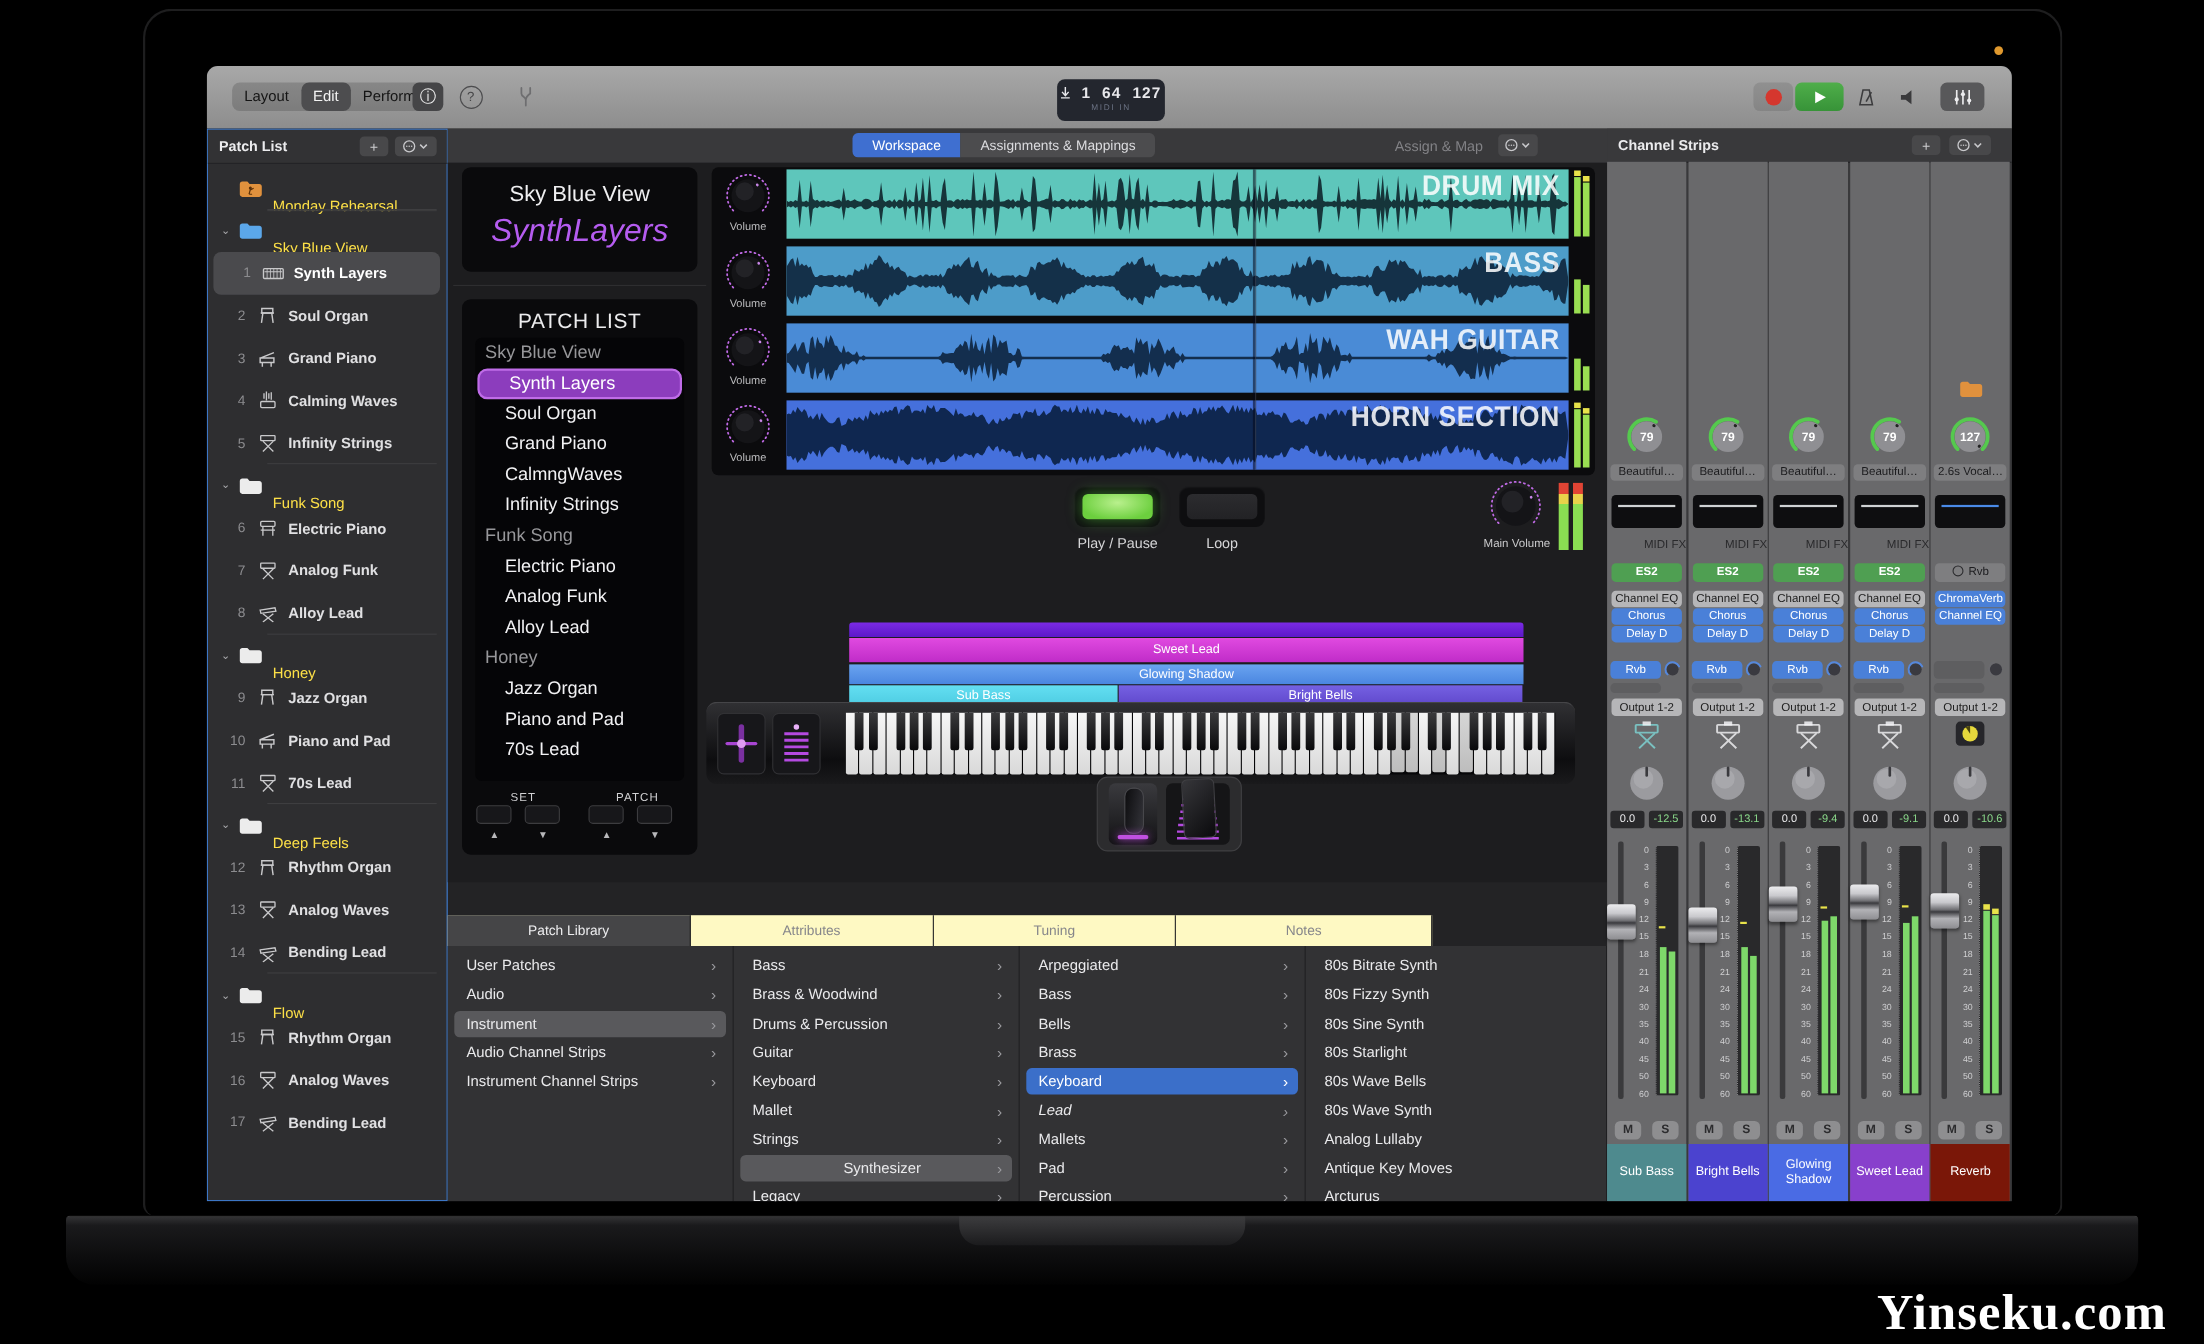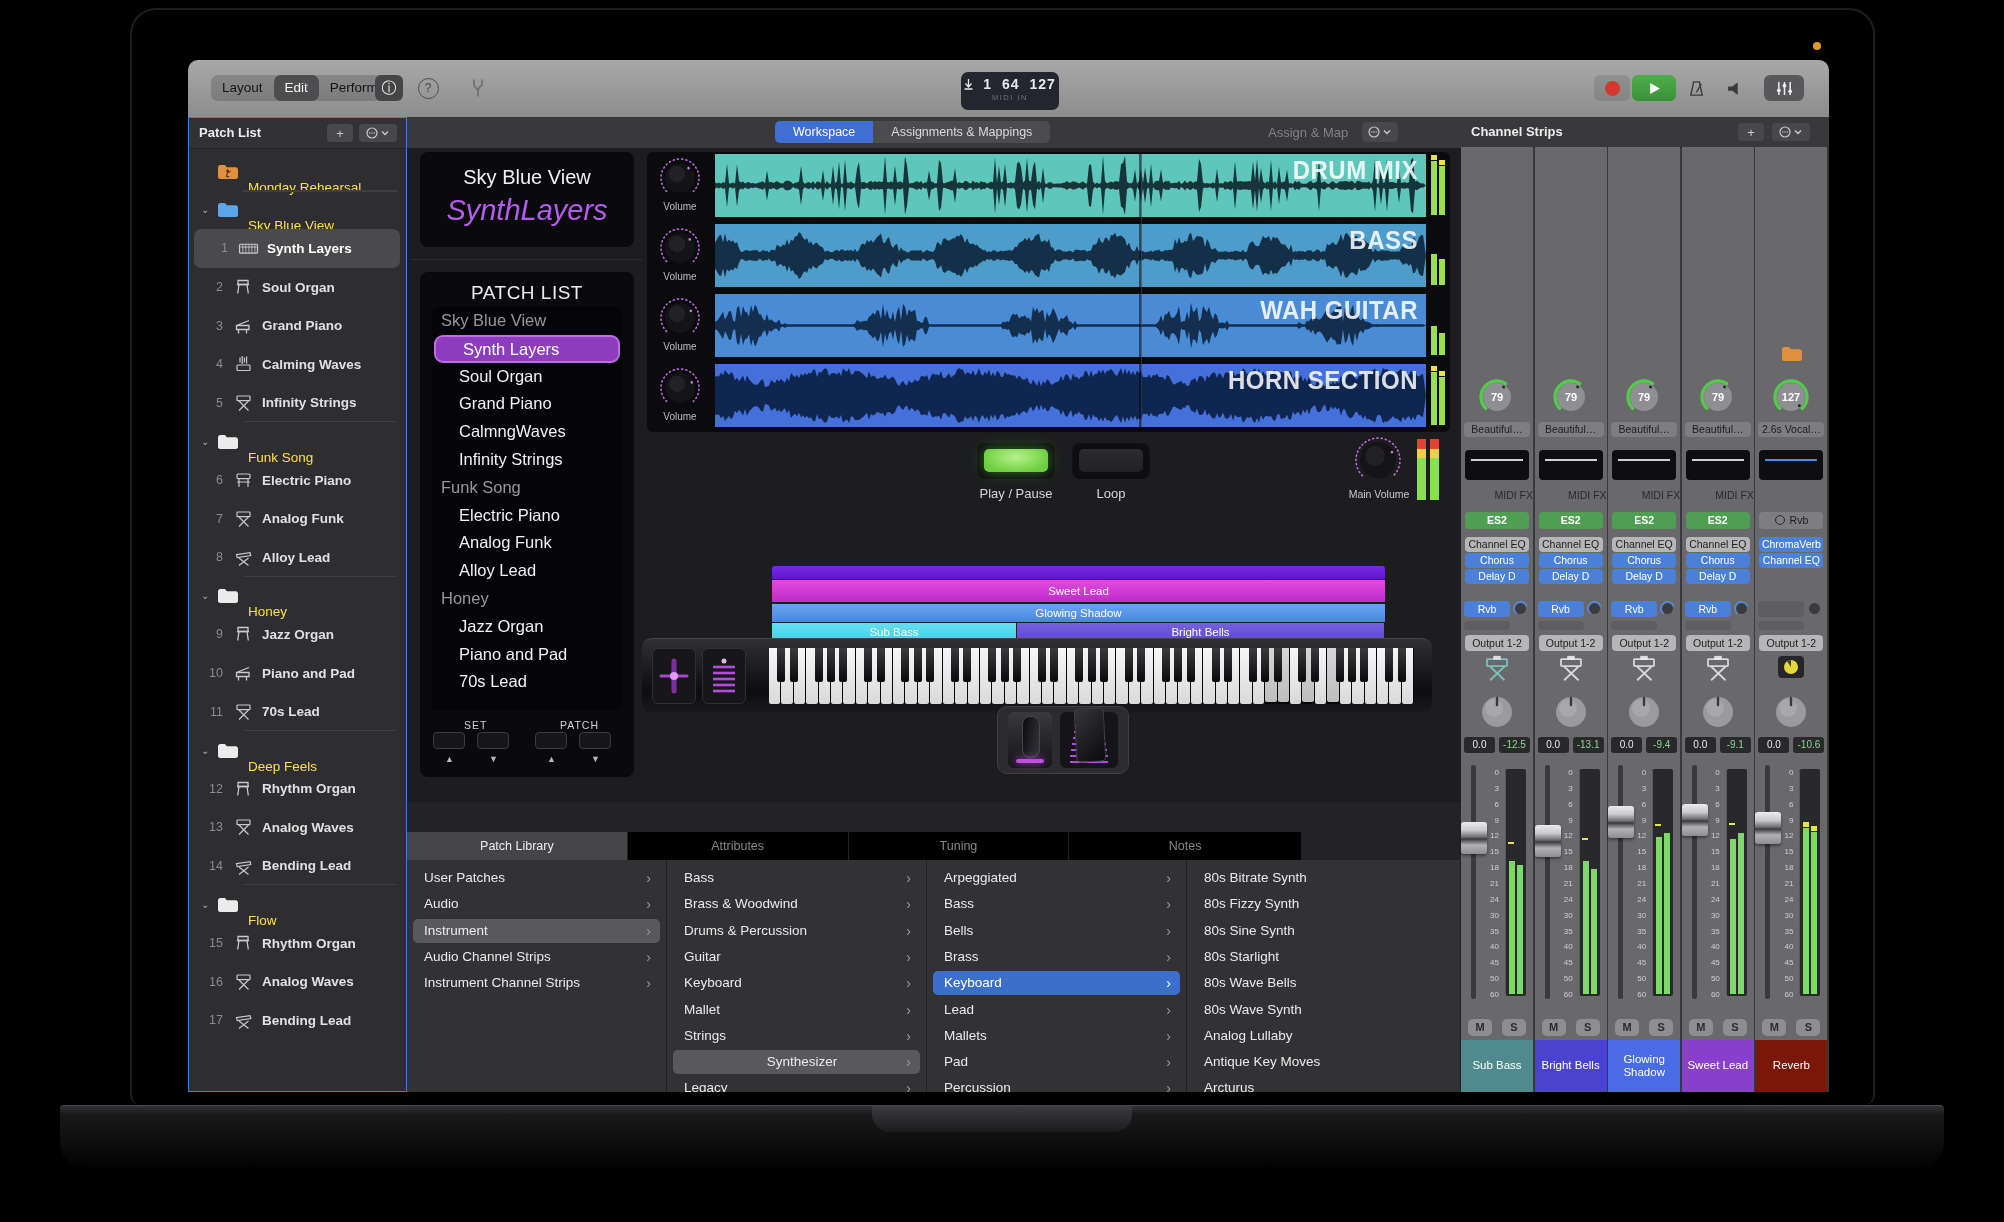--- a/index.html
+++ b/index.html
@@ -91,21 +91,21 @@
   #keys{position:absolute;left:581px;top:588px;width:645px;height:56px;background:#060608;display:flex;}
   .wk{flex:1;background:linear-gradient(#f6f6f6,#d9d9d9);margin-right:1px;border-radius:0 0 2px 2px;}
   .wk.pressed{background:linear-gradient(#d6d6d6,#bdbdbd);height:54px;}
   .bk{position:absolute;top:0;width:8px;height:34px;background:linear-gradient(#3a3a3c,#09090b);border-radius:0 0 2px 2px;z-index:2;}
   #pedals{position:absolute;left:809px;top:646px;width:132px;height:68px;background:#2c2c2e;border-radius:10px;border:1px solid #404043;box-sizing:border-box;}
   
   #ps-header{position:absolute;left:219px;top:742px;width:1054px;height:30px;background:#323234;border-top:1px solid #1b1b1d;}
   #ps-title{position:absolute;left:14px;top:8px;font-size:13px;font-weight:bold;color:#f0f0f2;}
   #gms-btn{position:absolute;left:858px;top:4px;width:126px;height:22px;background:#4a4a4c;border-radius:6px;color:#eaeaec;
     font-size:12.5px;display:flex;align-items:center;justify-content:center;gap:6px;}
-  #ps-tabs{position:absolute;left:219px;top:772px;width:895px;height:28px;background:#000000;display:flex;}
+  #ps-tabs{position:absolute;left:219px;top:772px;width:895px;height:28px;background:#fef9c3;display:flex;}
   .ps-tab{height:28px;line-height:28px;text-align:center;font-size:12.5px;color:#87878b;border-right:1px solid #222224;box-sizing:border-box;}
   .ps-tab.sel{background:#454547;color:#ededef;}
   #ps-cols{position:absolute;left:219px;top:800px;width:1054px;height:232px;background:#323234;}
   .ps-col{position:absolute;top:0;height:232px;border-right:1px solid #1f1f21;box-sizing:border-box;}
   .ps-row{position:absolute;left:6px;right:6px;height:24px;line-height:24px;border-radius:5px;}
   .ps-row .lt{margin-left:11px;font-size:13.5px;color:#eaeaec;}
   .ps-row .ar{position:absolute;right:9px;top:0;font-size:14px;color:#9a9a9e;}
   .ps-row.gray{background:#59595c;}
   .ps-row.blue{background:#3b6fc9;}
   .ps-row.blue .lt,.ps-row.blue .ar{color:#fff;}
@@ -810,21 +810,21 @@
               <div class="ar">›</div>
             </div>
             <div class="ps-row" style="top: 84.9px;">
               <div class="lt">Brass</div>
               <div class="ar">›</div>
             </div>
             <div class="ps-row blue" style="top: 111.2px;">
               <div class="lt">Keyboard</div>
               <div class="ar">›</div>
             </div>
-            <div class="ps-row" style="top: 137.5px;">
+            <div class="ps-row" style="top: 137.5px; font-style: italic;">
               <div class="lt">Lead</div>
               <div class="ar">›</div>
             </div>
             <div class="ps-row" style="top: 163.8px;">
               <div class="lt">Mallets</div>
               <div class="ar">›</div>
             </div>
             <div class="ps-row" style="top: 190.1px;">
               <div class="lt">Pad</div>
               <div class="ar">›</div>
@@ -1197,13 +1197,14 @@
             <div class="strip-name" style="background: rgb(122, 23, 8);">Reverb</div>
           </div>
         </div>
 
     </div>
     <div id="camera-dot"></div>
   </div>
   <div id="base">
       <div id="base-notch"></div>
     </div>
+  <div id="watermark">Yinseku.com</div>
 </div>
 
 </body></html>

